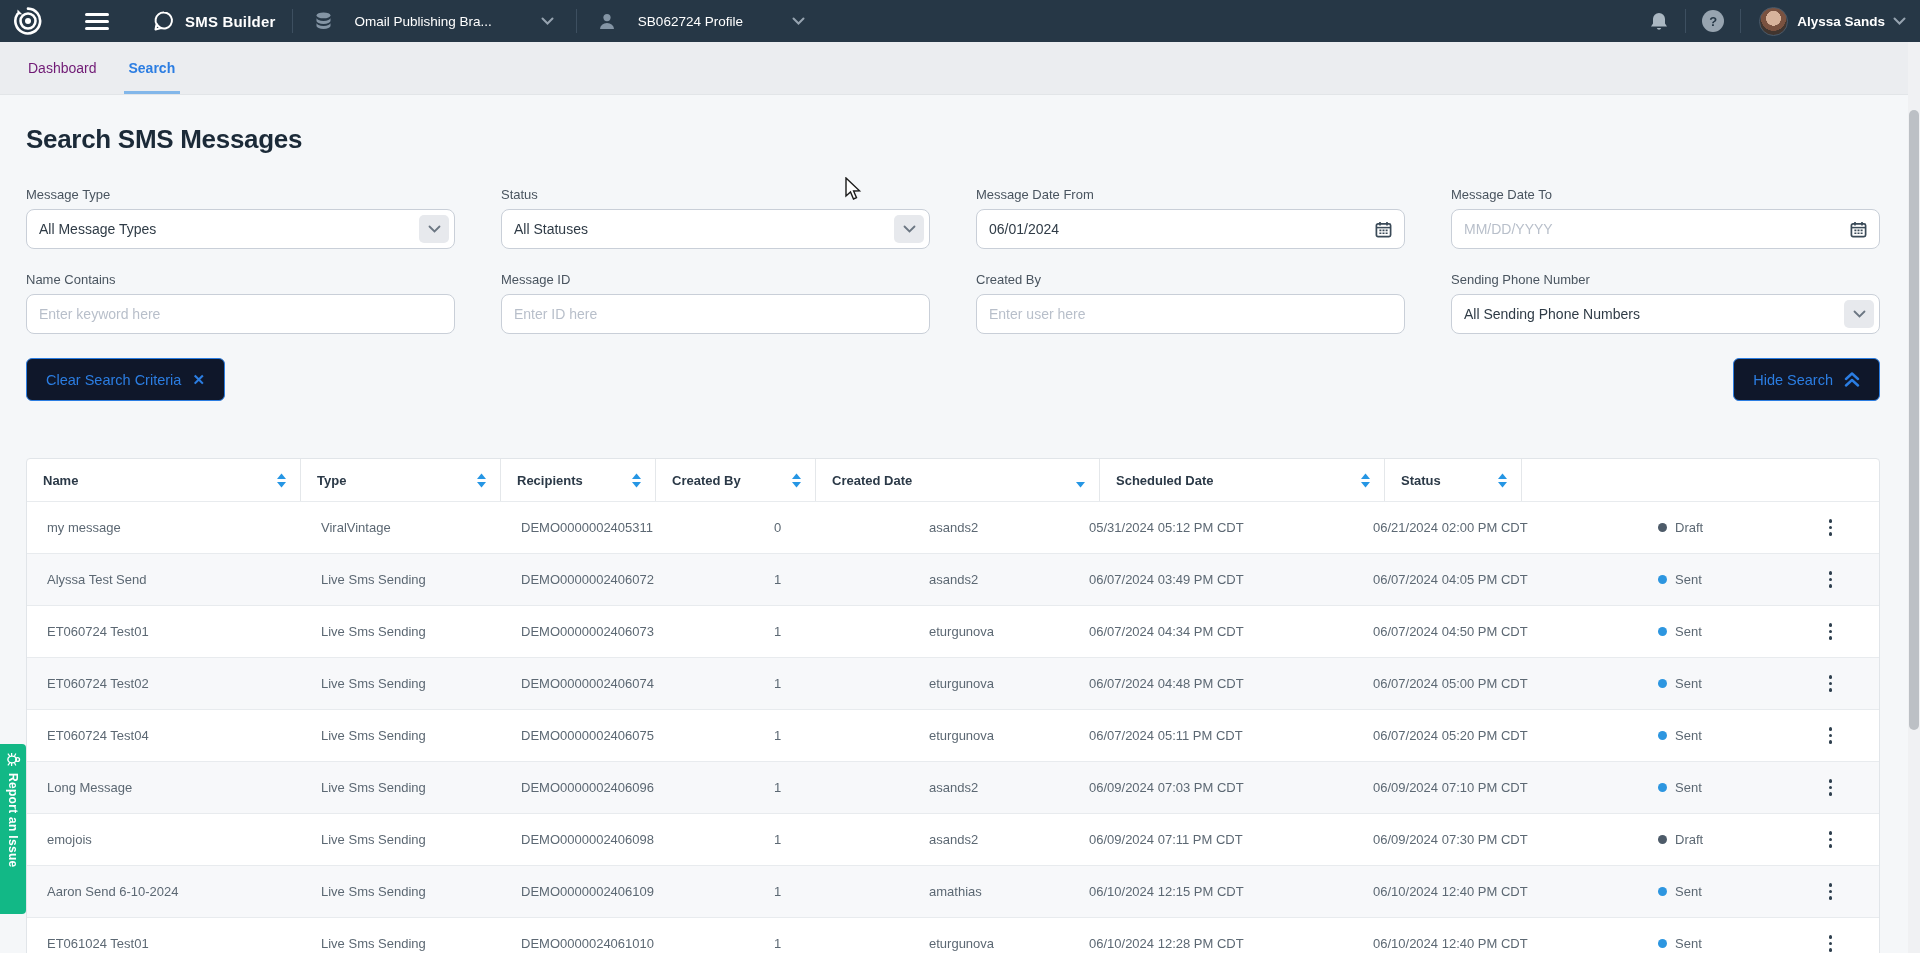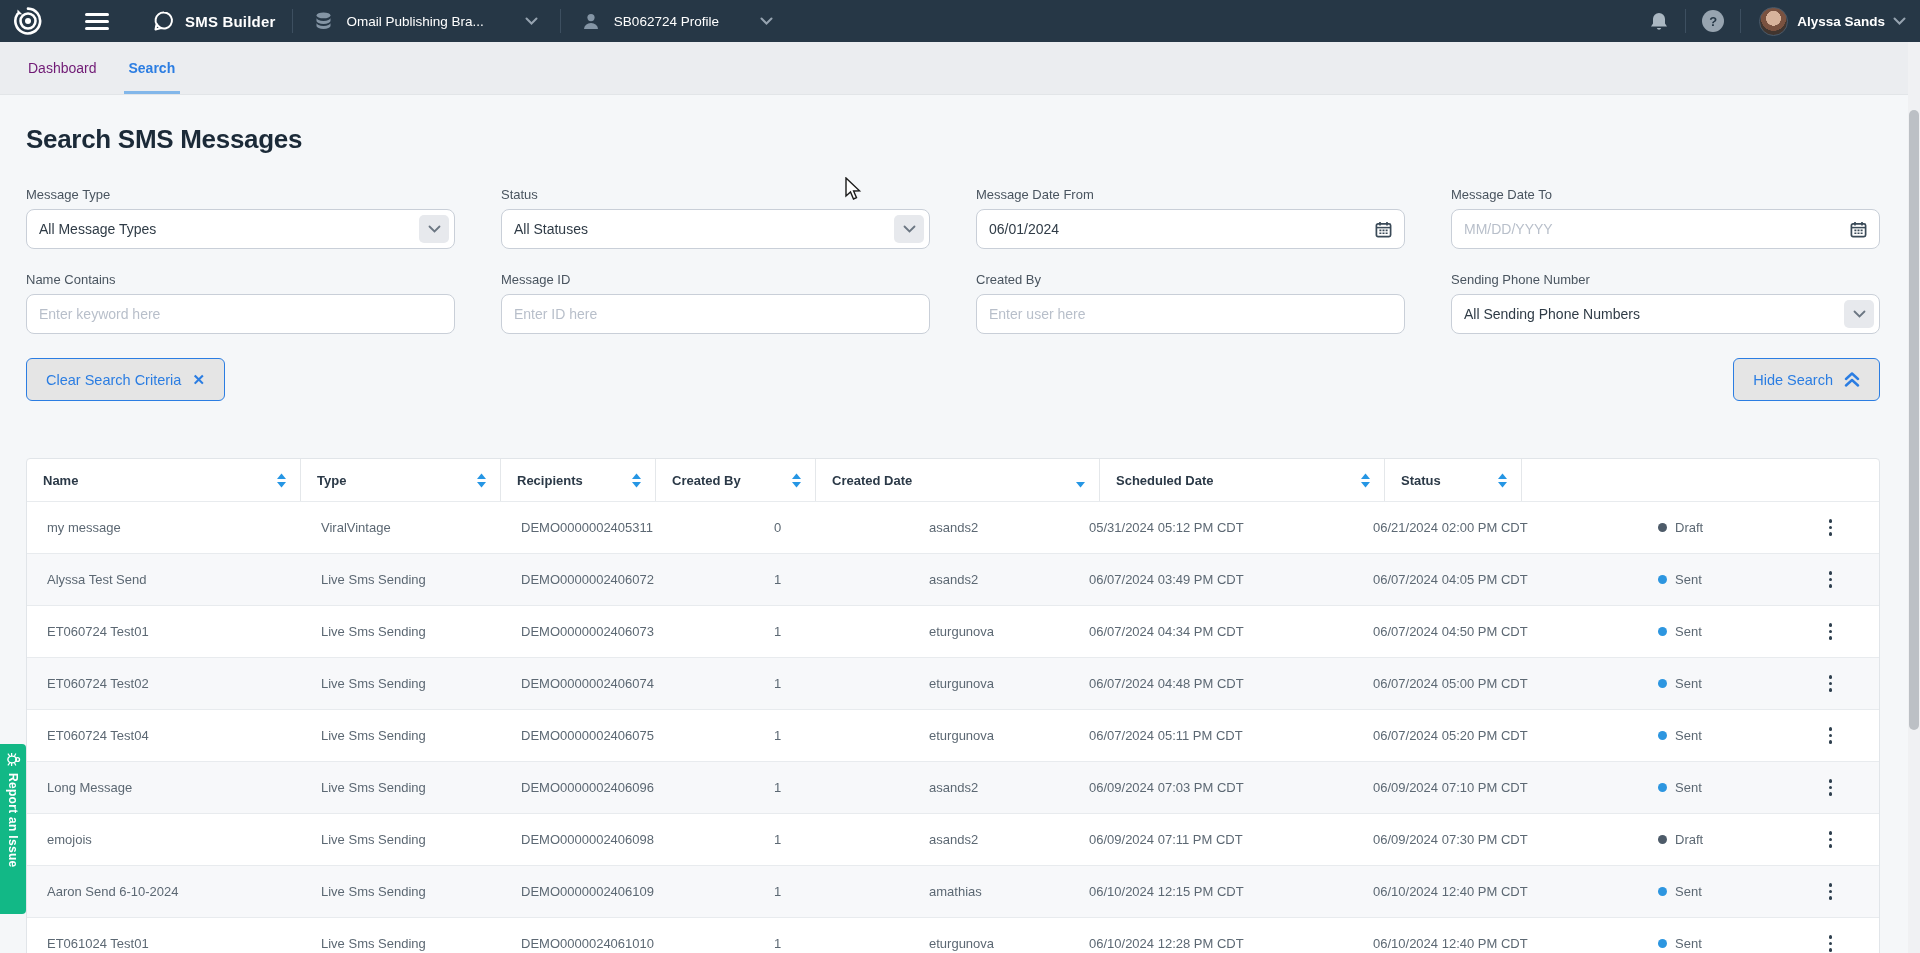--- a/index.html
+++ b/index.html
@@ -7,21 +7,21 @@
     font-family:"Liberation Sans", sans-serif; }
 
   
   .topbar { height:42px; background:#263746; display:flex; align-items:center; color:#fff; }
   .topbar .logo { width:30px; height:30px; margin:0 14px 0 13px; display:flex; align-items:center; justify-content:center; }
   .burger { width:24px; height:17px; display:flex; flex-direction:column; justify-content:space-between; margin:0 22px 0 28px; cursor:pointer; }
   .burger i { height:3px; background:#fff; border-radius:2px; display:block; }
   .appicon { margin:0 10px 0 22px; display:flex; }
   .apptitle { font-size:15px; font-weight:bold; letter-spacing:.2px; }
   .tb-divider { width:1px; height:24px; background:#3d4f60; margin:0 16px; }
-  .tb-drop { display:flex; align-items:center; gap:15px; cursor:pointer; padding:4px 6px; }
+  .tb-drop { display:flex; align-items:center; gap:23px; cursor:pointer; padding:4px 6px; }
   .tb-drop .lbl { font-size:13.5px; color:#fff; }
   .tb-spacer { flex:1; }
   .tb-icon { display:flex; align-items:center; justify-content:center; cursor:pointer; }
   .helpcircle { width:22px; height:22px; border-radius:50%; background:#97a4b0; color:#263746;
     font-size:13px; font-weight:bold; display:flex; align-items:center; justify-content:center; }
   .avatar { width:29px; height:29px; border-radius:50%; margin:0 9px 0 2px;
     background:radial-gradient(circle at 50% 38%, #d8b39b 0 34%, #7a5240 35% 58%, #41352f 59%);
     border:1px solid #4a5a6a; }
   .username { font-size:13.5px; font-weight:bold; margin-right:8px; }
 
@@ -39,21 +39,21 @@
   .field label { display:block; font-size:13px; color:#49545f; margin-bottom:7px; }
   .inputbox { position:relative; height:40px; background:#fff; border:1px solid #c9cfd8; border-radius:8px;
     display:flex; align-items:center; padding:0 12px; cursor:text; }
   .inputbox .val { font-size:14px; color:#2f3b46; }
   .inputbox .ph { font-size:14px; color:#b8bfca; }
   .chevbox { position:absolute; right:5px; top:5px; width:30px; height:28px; background:#e7e9ed; border-radius:5px;
     display:flex; align-items:center; justify-content:center; }
   .calicon { position:absolute; right:12px; top:11px; display:flex; }
 
   .btn-row { display:flex; justify-content:space-between; margin-top:24px; }
-  .btn { height:43px; background:#e5e5e5; border:1px solid #2b7de2; border-radius:6px; color:#2b7de2;
+  .btn { height:43px; background:#0f172a; border:1px solid #2b7de2; border-radius:6px; color:#2b7de2;
     font-size:14.5px; display:inline-flex; align-items:center; gap:11px; padding:0 19px; cursor:pointer;
     font-family:"Liberation Sans", sans-serif; }
   .btn .x { font-size:15px; font-weight:bold; }
 
   
   .table-card { margin-top:57px; background:#fff; border:1px solid #e1e5e9; border-radius:4px; }
   .thead { display:flex; height:42px; align-items:stretch; }
   .th { display:flex; align-items:center; justify-content:space-between; padding:0 13px 0 16px;
     border-right:1px solid #e4e7ea; font-size:13px; font-weight:bold; color:#2b3947; cursor:pointer; }
   .th:last-child { border-right:none; }

